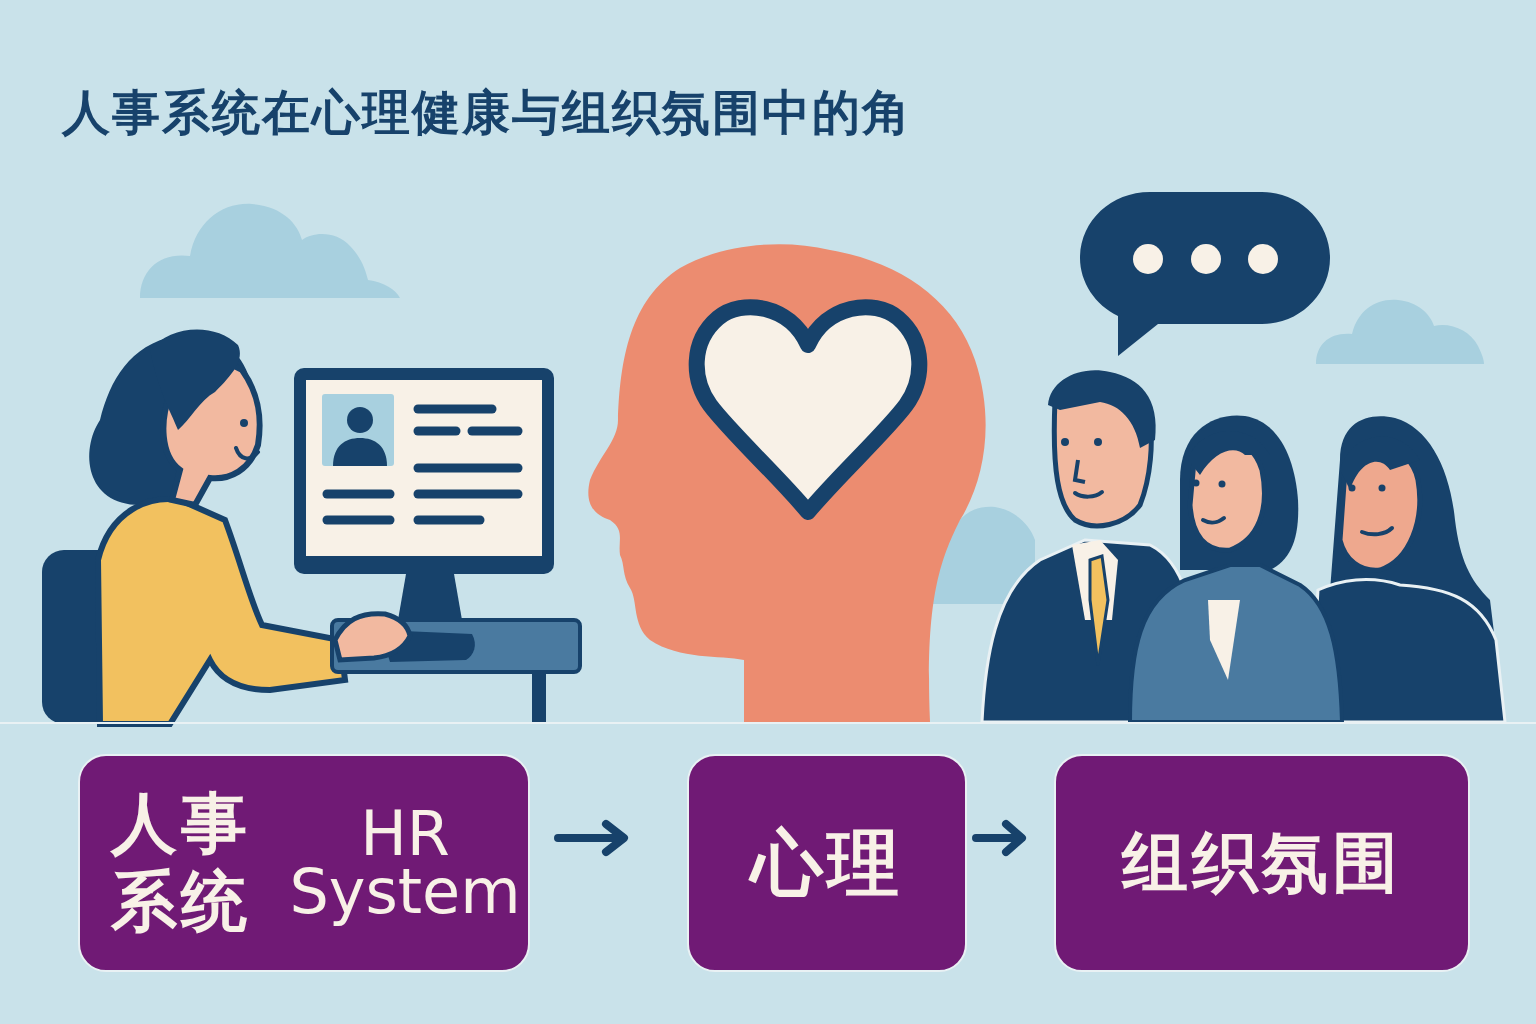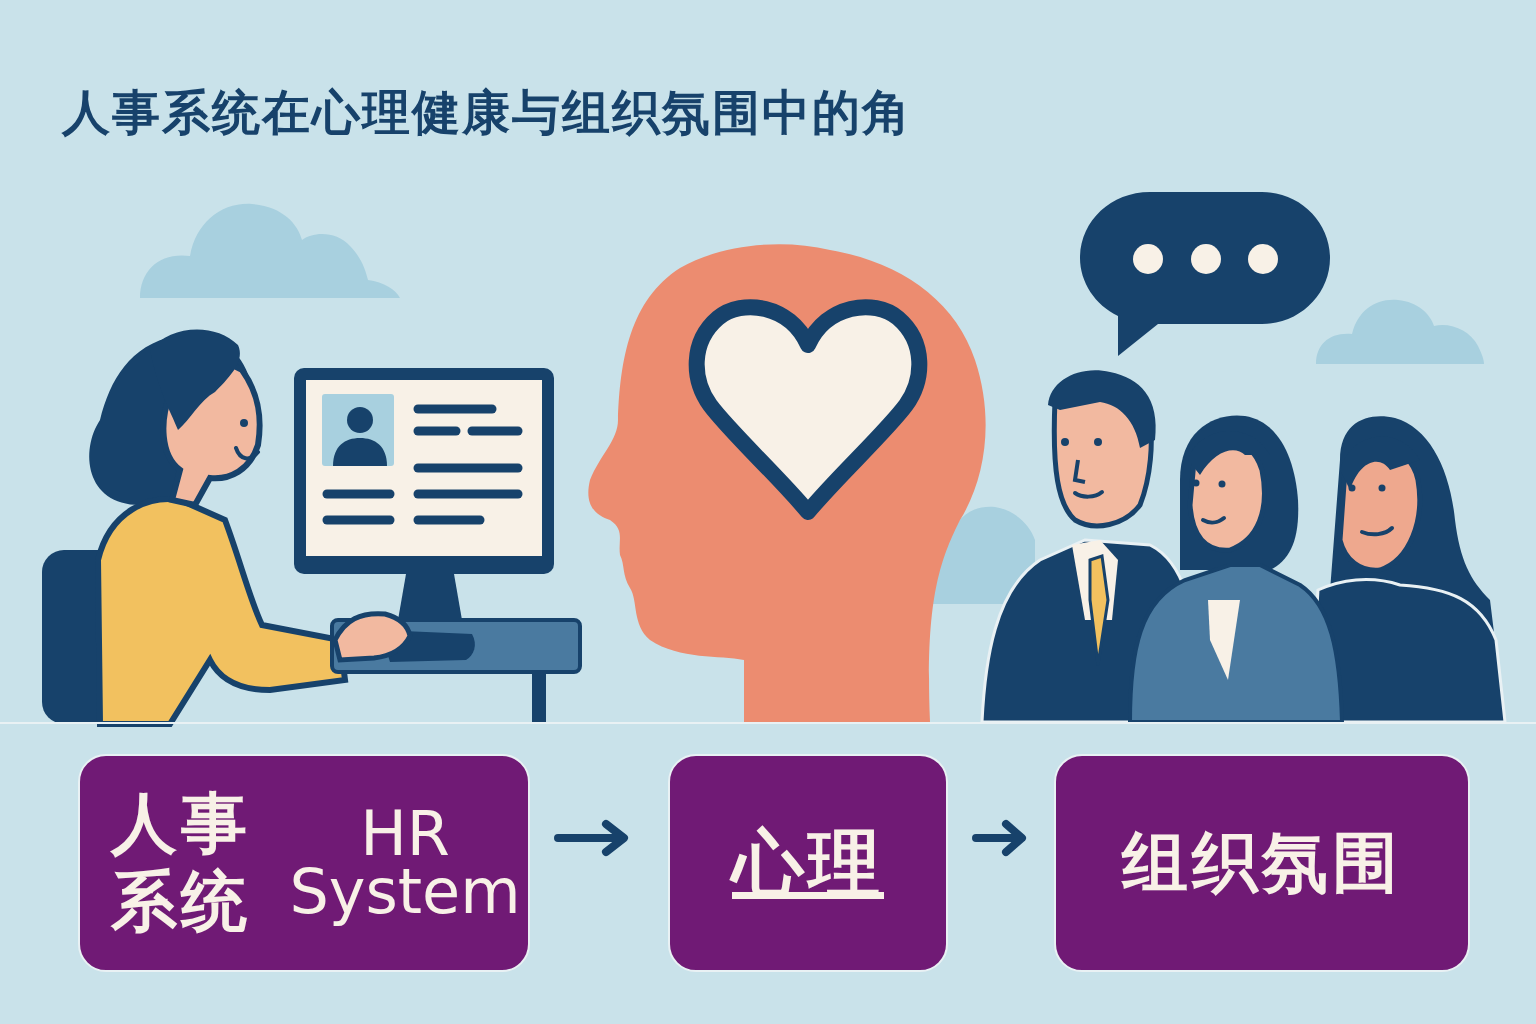--- a/index.html
+++ b/index.html
@@ -18,21 +18,21 @@
   .scene { position: absolute; left: 0; top: 0; width: 1536px; height: 1024px; }
   .box {
     position: absolute; background: #701a75; border-radius: 28px;
     color: #f8f1e7; display: flex; flex-direction: row;
     align-items: center; justify-content: center; text-align: center;
     border: 2px solid #e9f1f4;
   }
   .box .zh { font-size: 66px; font-weight: bold; line-height: 78px; letter-spacing: 4px; }
   .box .en { font-size: 62px; line-height: 58px; }
   #box-hr { left: 78px; top: 754px; width: 448px; height: 214px; }
-  #box-mh { left: 668px; top: 754px; width: 276px; height: 214px; text-decoration: underline; }
+  #box-mh { left: 687px; top: 754px; width: 276px; height: 214px; }
   #box-mh .zh { font-size: 72px; line-height: 82px; }
   #box-oc { left: 1054px; top: 754px; width: 412px; height: 214px; }
   .arrow { position: absolute; }
 </style>
 </head>
 <body>
 
 <div class="title">人事系统在心理健康与组织氛围中的角</div>
 
 <svg class="scene" width="1536" height="1024" viewBox="0 0 1536 1024">

